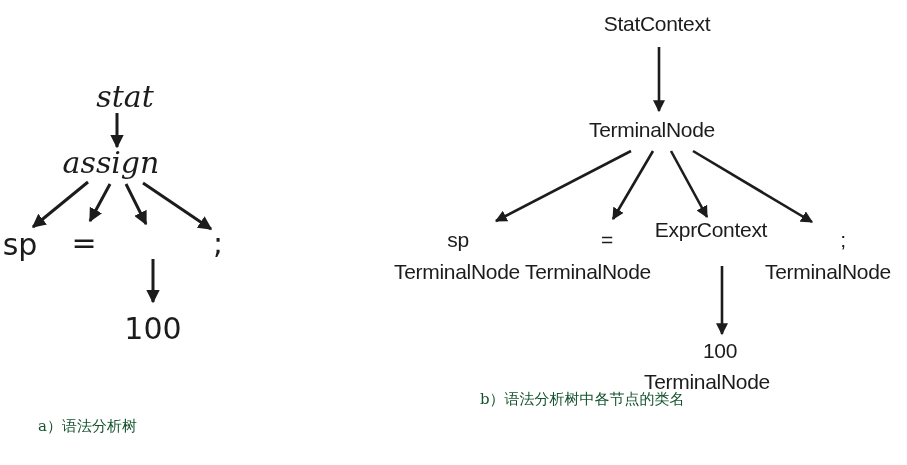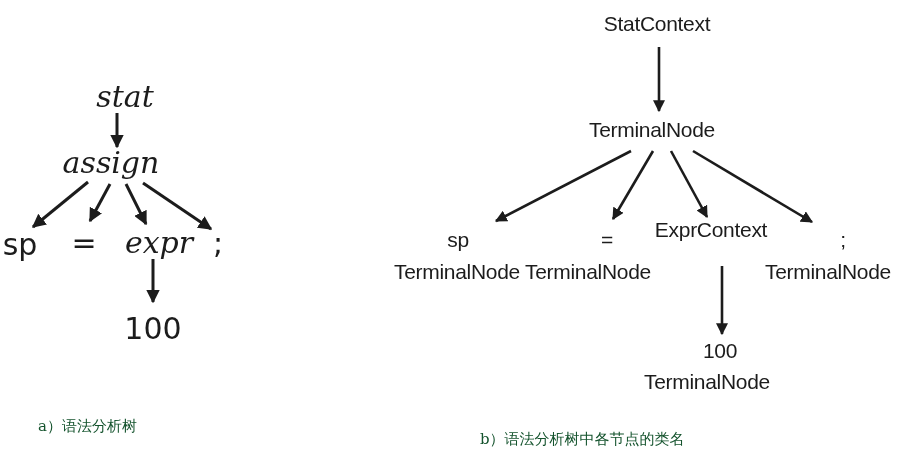--- a/index.html
+++ b/index.html
@@ -80,21 +80,20 @@
       <line x1="671" y1="151" x2="707" y2="217" marker-end="url(#ah)"></line>
       <line x1="693" y1="151" x2="812" y2="222" marker-end="url(#ah)"></line>
       <line x1="722" y1="266" x2="722" y2="334" marker-end="url(#ah)"></line>
     </g>
   </svg>
 
   <span class="node rule-a" style="left:125px; top:80px;">stat</span>
   <span class="node rule-a" style="left:111px; top:146px;">assign</span>
   <span class="node token-a" style="left:20px;  top:228px;">sp</span>
   <span class="node token-a" style="left:84px;  top:226px;">=</span>
-  <span class="node rule-a" style="left:159px; top:226px;">expr</span>
   <span class="node token-a" style="left:218px; top:226px;">;</span>
   <span class="node token-a" style="left:153px; top:312px;">100</span>
 
   <span class="node label-b" style="left:657px; top:12px;">StatContext</span>
   <span class="node label-b" style="left:652px; top:118px;">TerminalNode</span>
 
   <span class="node label-b" style="left:458px; top:228px;">sp</span>
   <span class="node label-b" style="left:457px; top:260px;">TerminalNode</span>
 
   <span class="node label-b" style="left:607px; top:228px;">=</span>
@@ -102,15 +101,15 @@
 
   <span class="node label-b" style="left:711px; top:218px;">ExprContext</span>
 
   <span class="node label-b" style="left:843px; top:228px;">;</span>
   <span class="node label-b" style="left:828px; top:260px;">TerminalNode</span>
 
   <span class="node label-b" style="left:720px; top:339px;">100</span>
   <span class="node label-b" style="left:707px; top:370px;">TerminalNode</span>
 
   <span class="caption" style="left:38px;  top:417px;">a）语法分析树</span>
-  <span class="caption" style="left:480px; top:430px;">b）语法分析树中各节点的类名</span>
+  <span class="caption" style="left:480px; top:390px;">b）语法分析树中各节点的类名</span>
 
 </div>
 
 </body></html>

